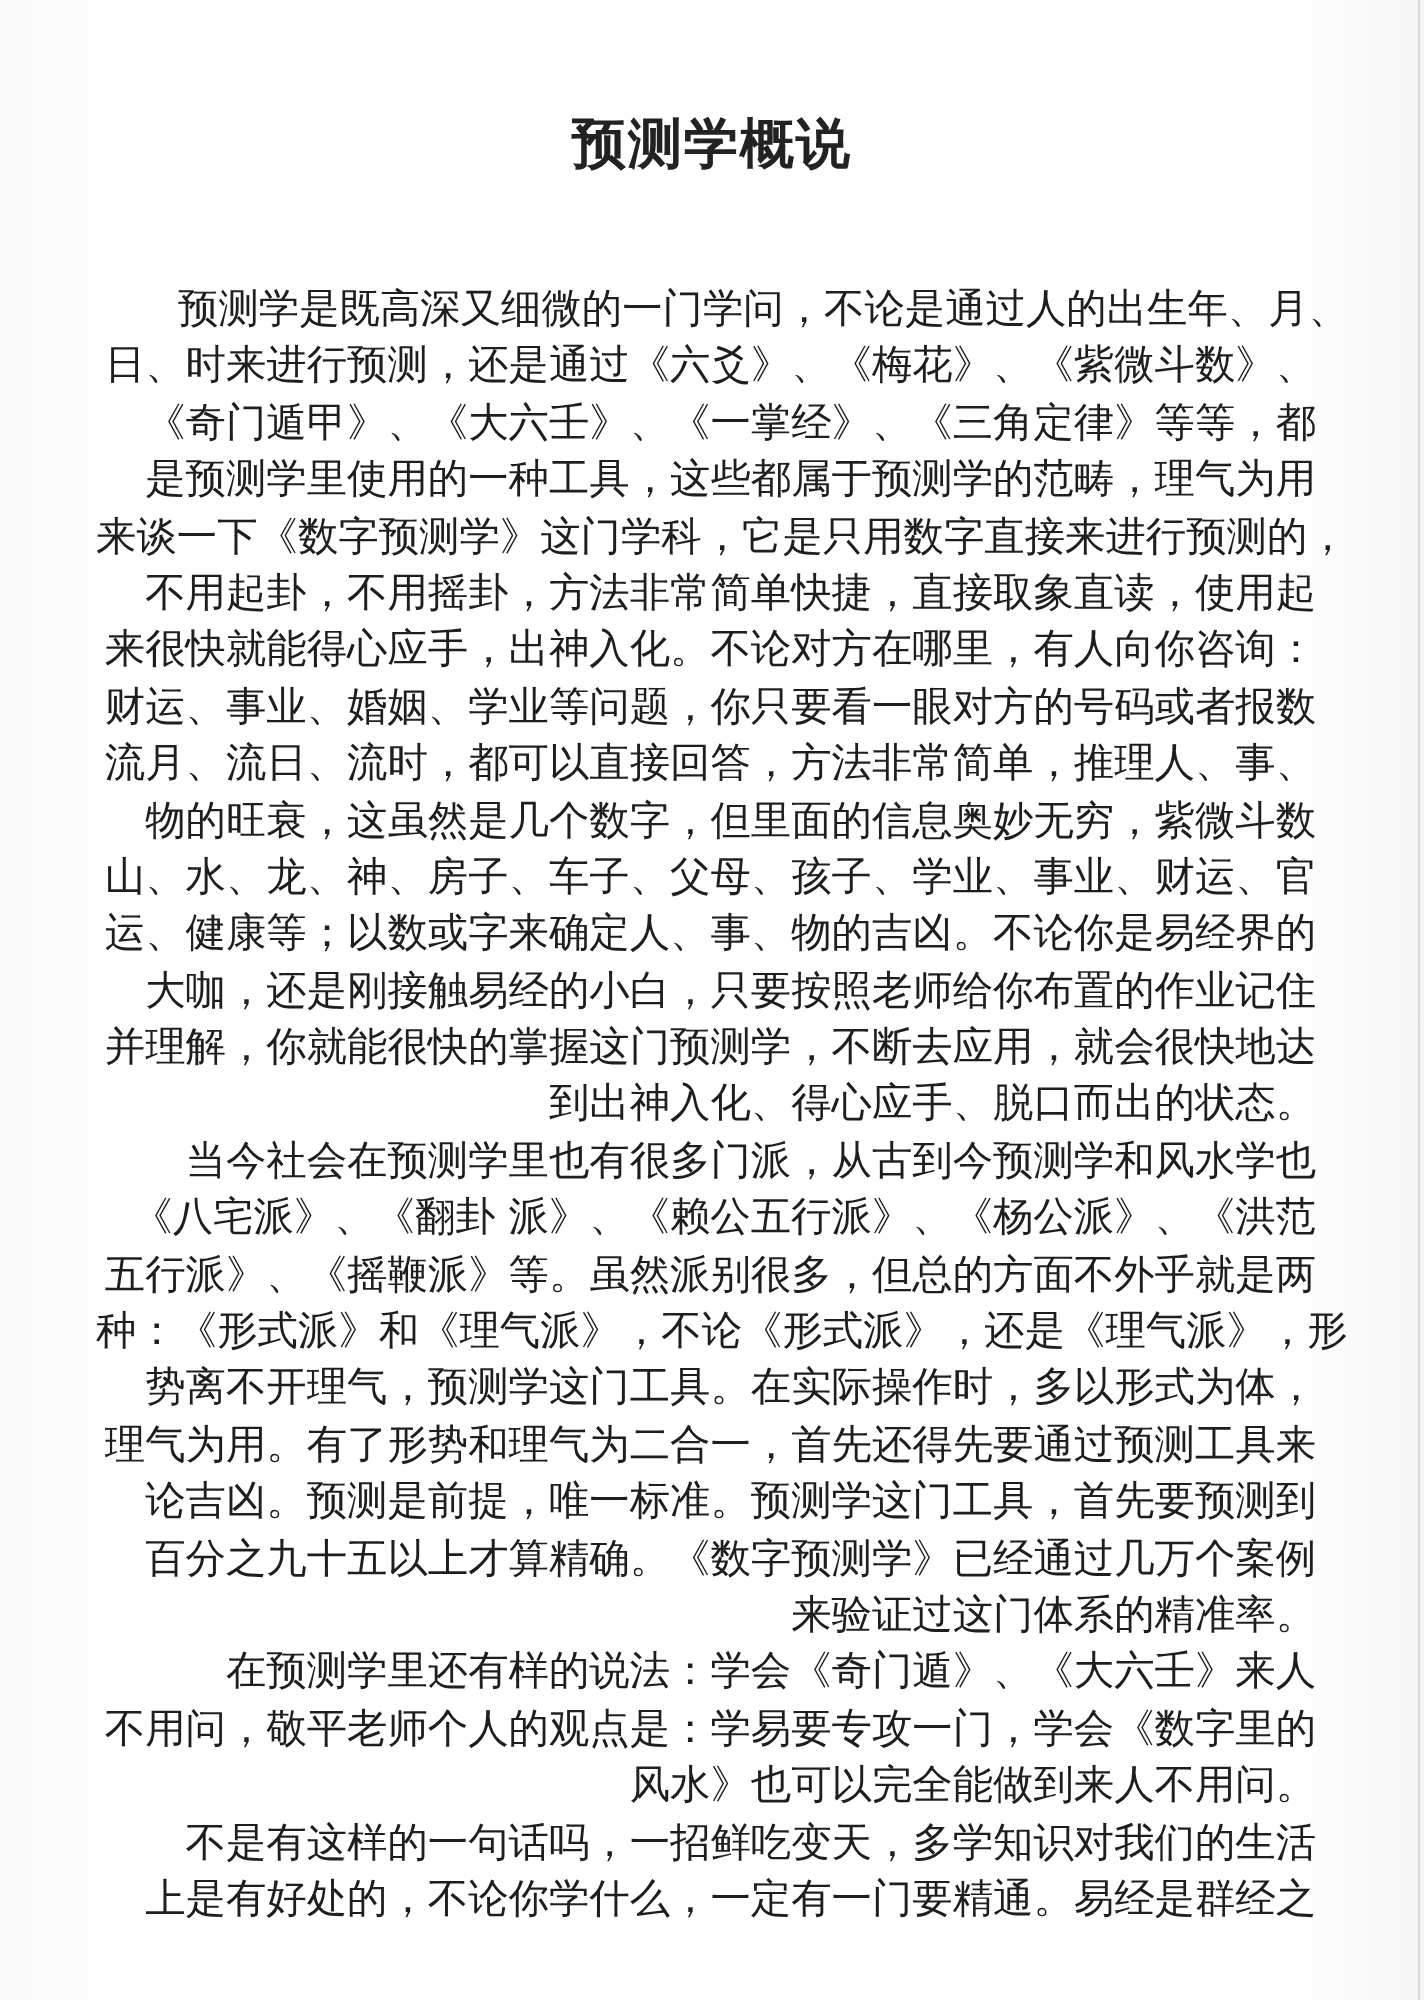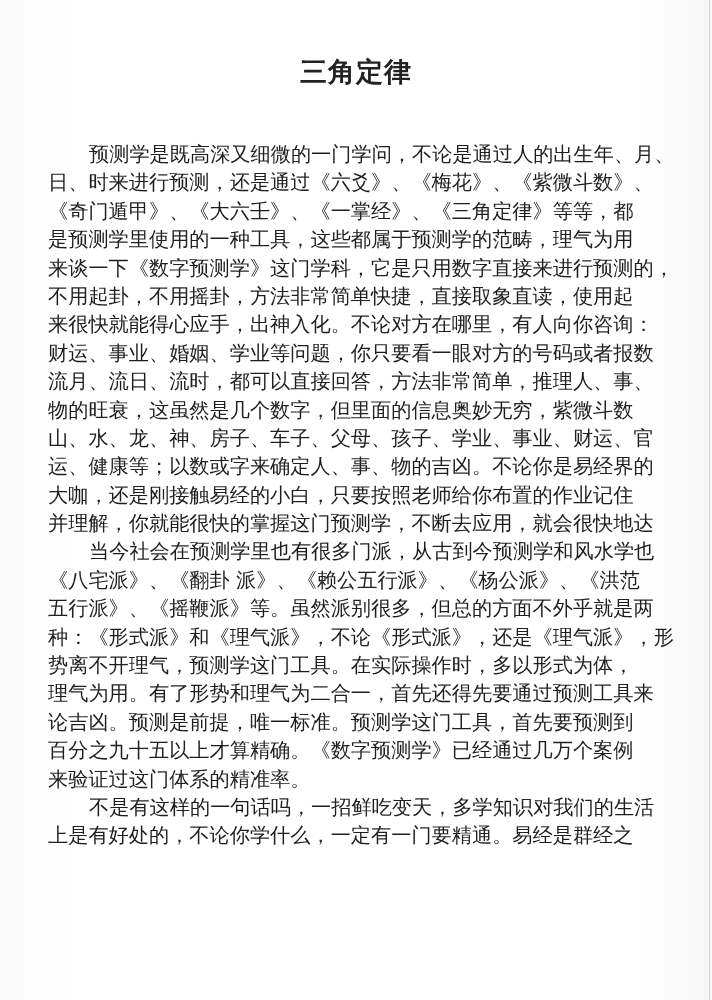--- a/index.html
+++ b/index.html
@@ -23,62 +23,68 @@
       position: absolute; top: 54px; left: 0; width: 712px;
       text-align: center;
       font-size: 27px; font-weight: bold; letter-spacing: 1px;
       color: #222;
     }
     .body-text {
       position: absolute; left: 48px; top: 140px; width: 610px;
       font-size: 20.2px; line-height: 28.4px;
       color: #1e1e1e;
     }
-    .line { white-space: nowrap; display: block; height: 28.4px; }
+    .line { white-space: nowrap; display: block; height: 28.4px; text-align: right; }
     .indent { padding-left: 41px; }
   </style>
 </head>
 <body>
 
 <div class="page">
   <div class="edge-right"></div>
 
-  <div class="title">三角定律</div>
+  <div class="title">预测学概说</div>
 
   <div class="body-text">
 
     <div>
       <span class="line indent">预测学是既高深又细微的一门学问，不论是通过人的出生年、月、</span>
       <span class="line">日、时来进行预测，还是通过《六爻》、《梅花》、《紫微斗数》、</span>
       <span class="line">《奇门遁甲》、《大六壬》、《一掌经》、《三角定律》等等，都</span>
       <span class="line">是预测学里使用的一种工具，这些都属于预测学的范畴，理气为用</span>
       <span class="line">来谈一下《数字预测学》这门学科，它是只用数字直接来进行预测的，</span>
       <span class="line">不用起卦，不用摇卦，方法非常简单快捷，直接取象直读，使用起</span>
       <span class="line">来很快就能得心应手，出神入化。不论对方在哪里，有人向你咨询：</span>
       <span class="line">财运、事业、婚姻、学业等问题，你只要看一眼对方的号码或者报数</span>
       <span class="line">流月、流日、流时，都可以直接回答，方法非常简单，推理人、事、</span>
       <span class="line">物的旺衰，这虽然是几个数字，但里面的信息奥妙无穷，紫微斗数</span>
       <span class="line">山、水、龙、神、房子、车子、父母、孩子、学业、事业、财运、官</span>
       <span class="line">运、健康等；以数或字来确定人、事、物的吉凶。不论你是易经界的</span>
       <span class="line">大咖，还是刚接触易经的小白，只要按照老师给你布置的作业记住</span>
       <span class="line">并理解，你就能很快的掌握这门预测学，不断去应用，就会很快地达</span>
+      <span class="line">到出神入化、得心应手、脱口而出的状态。</span>
     </div>
 
     <div>
       <span class="line indent">当今社会在预测学里也有很多门派，从古到今预测学和风水学也</span>
       <span class="line">《八宅派》、《翻卦 派》、《赖公五行派》、《杨公派》、《洪范</span>
       <span class="line">五行派》、《摇鞭派》等。虽然派别很多，但总的方面不外乎就是两</span>
       <span class="line">种：《形式派》和《理气派》，不论《形式派》，还是《理气派》，形</span>
       <span class="line">势离不开理气，预测学这门工具。在实际操作时，多以形式为体，</span>
       <span class="line">理气为用。有了形势和理气为二合一，首先还得先要通过预测工具来</span>
       <span class="line">论吉凶。预测是前提，唯一标准。预测学这门工具，首先要预测到</span>
       <span class="line">百分之九十五以上才算精确。《数字预测学》已经通过几万个案例</span>
       <span class="line">来验证过这门体系的精准率。</span>
     </div>
 
+    <div>
+      <span class="line indent">在预测学里还有样的说法：学会《奇门遁》、《大六壬》来人</span>
+      <span class="line">不用问，敬平老师个人的观点是：学易要专攻一门，学会《数字里的</span>
+      <span class="line">风水》也可以完全能做到来人不用问。</span>
+    </div>
 
     <div>
       <span class="line indent">不是有这样的一句话吗，一招鲜吃变天，多学知识对我们的生活</span>
       <span class="line">上是有好处的，不论你学什么，一定有一门要精通。易经是群经之</span>
 
     </div>
   </div>
 </div>
 
 </body></html>

